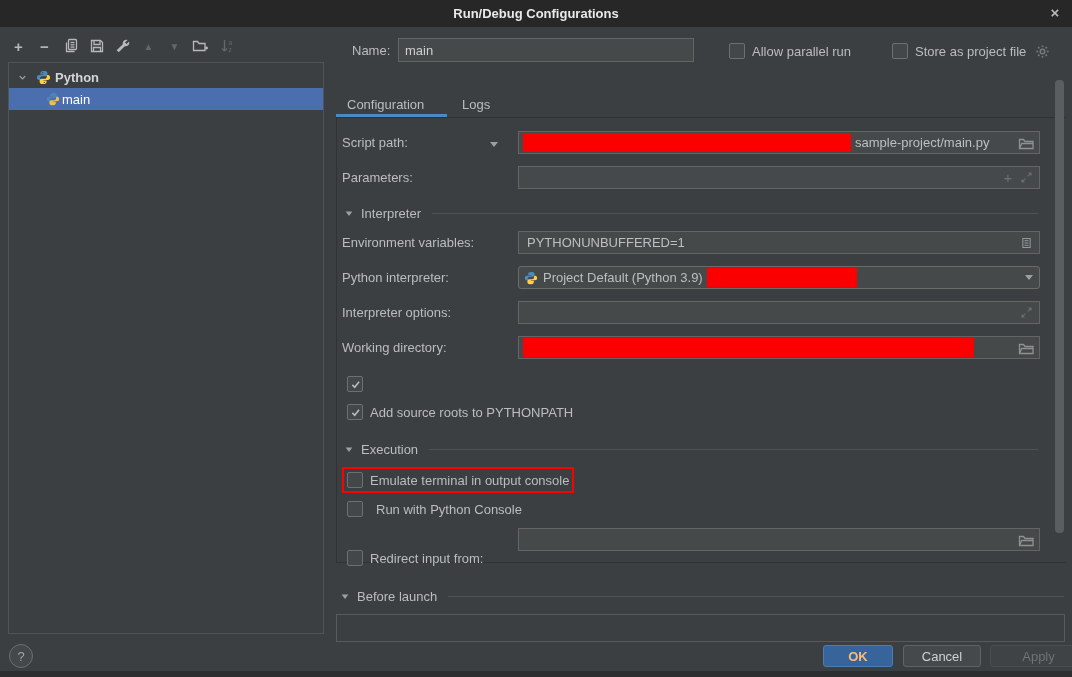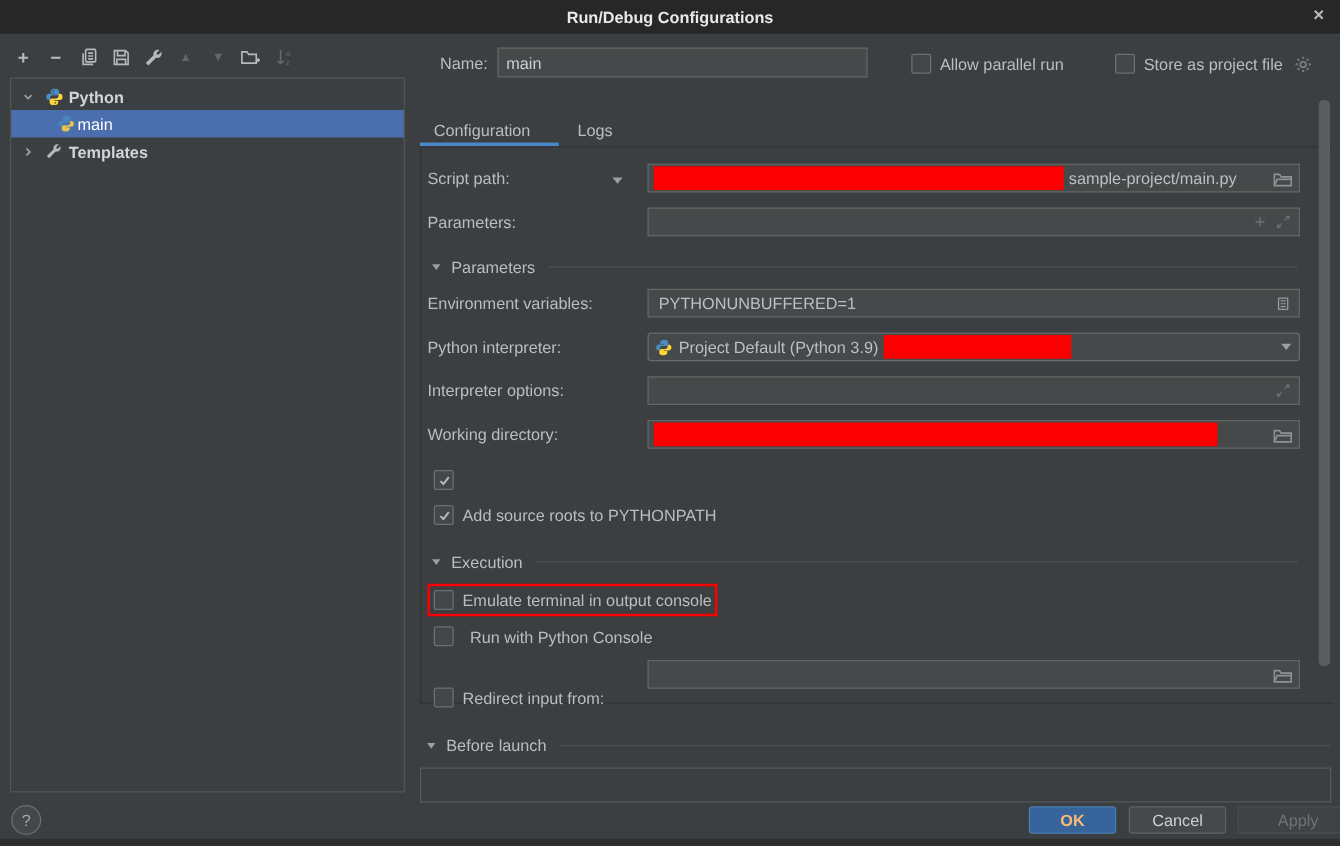--- a/index.html
+++ b/index.html
@@ -140,33 +140,20 @@
   </div>
   <div class="tree-row selected">
     <span class="indent"></span>
     <span class="ticon" style="margin-left:10px;">
       <svg width="14" height="14" viewBox="0 0 16 16" opacity="0.85">
           <path fill="#4B8BBE" d="M7.9 1C6.1 1 4.8 1.8 4.8 3.2v1.6h3.3v.5H3.3C1.9 5.3 1 6.3 1 7.9c0 1.6.8 2.7 2.2 2.7h1.2V8.9c0-1.3 1.1-2.3 2.4-2.3h3.3c1.1 0 2-.9 2-2V3.2C12.1 1.9 10.8 1 9.4 1H7.9z"></path>
           <path fill="#FFD43B" d="M8.1 15c1.8 0 3.1-.8 3.1-2.2v-1.6H7.9v-.5h4.8c1.4 0 2.3-1 2.3-2.6 0-1.6-.8-2.7-2.2-2.7h-1.2v1.7c0 1.3-1.1 2.3-2.4 2.3H5.9c-1.1 0-2 .9-2 2v1.4C3.9 14.1 5.2 15 6.6 15h1.5z"></path>
         </svg>
     </span>
     <span class="tree-label" style="margin-left:1px;">main</span>
-  </div>
-  <div class="tree-row">
-    <span class="chev">
-      <svg width="11" height="11" viewBox="0 0 12 12" fill="none" stroke="#9da0a2" stroke-width="1.5">
-          <path d="M4.5 3l3 3-3 3"></path>
-        </svg>
-    </span>
-    <span class="ticon" style="margin-left:6px;">
-      <svg width="14" height="14" viewBox="0 0 16 16" fill="#b6b8ba">
-          <path d="M14.3 4.7c0 2-1.6 3.6-3.6 3.6-.3 0-.6 0-.9-.1l-6.1 6.1-2-2 6.1-6.1c-.1-.3-.1-.6-.1-.9C7.7 3.3 9.3 1.7 11.3 1.7c.4 0 .9.1 1.3.2L10 4.5l1.5 1.5 2.6-2.6c.1.4.2.9.2 1.3z"></path>
-        </svg>
-    </span>
-    <span class="tree-label">Templates</span>
   </div>
 </div>
 
 <span class="abs lbl" style="left:352px;top:43px;">Name:</span>
 <input class="abs name-input" type="text" value="main" style="">
 <div class="abs cbrow" style="left:729px;top:43px;">
   <span class="cbox"></span>
   <span>Allow parallel run</span>
 </div>
 <div class="abs cbrow" style="left:892px;top:43px;">
@@ -221,21 +208,21 @@
     <svg width="13" height="13" viewBox="0 0 16 16" fill="none" stroke="#6d7173" stroke-width="1.3">
         <path d="M9.5 6.5l4-4m0 3v-3h-3M6.5 9.5l-4 4m0-3v3h3"></path>
       </svg>
   </span>
 </div>
 
 <div class="abs section-head" style="left:344px;top:206px;width:694px;">
   <svg width="10" height="9" viewBox="0 0 12 10">
       <path d="M2 2.5h8L6 8z" fill="#9da0a2"></path>
     </svg>
-  <span>Parameters</span>
+  <span>Interpreter</span>
   <span class="section-line"></span>
 </div>
 
 <span class="abs lbl" style="left:342px;top:235px;">Environment variables:</span>
 <div class="abs field" style="left:518px;top:231px;width:512px;text-align:center;">
   <span class="fval">PYTHONUNBUFFERED=1</span>
   <span class="spacer"></span>
   <span class="ficon">
     <svg width="13" height="14" viewBox="0 0 16 16" fill="none" stroke="#9a9da0" stroke-width="1.2">
         <rect x="3.5" y="2.5" width="9" height="11"></rect>

